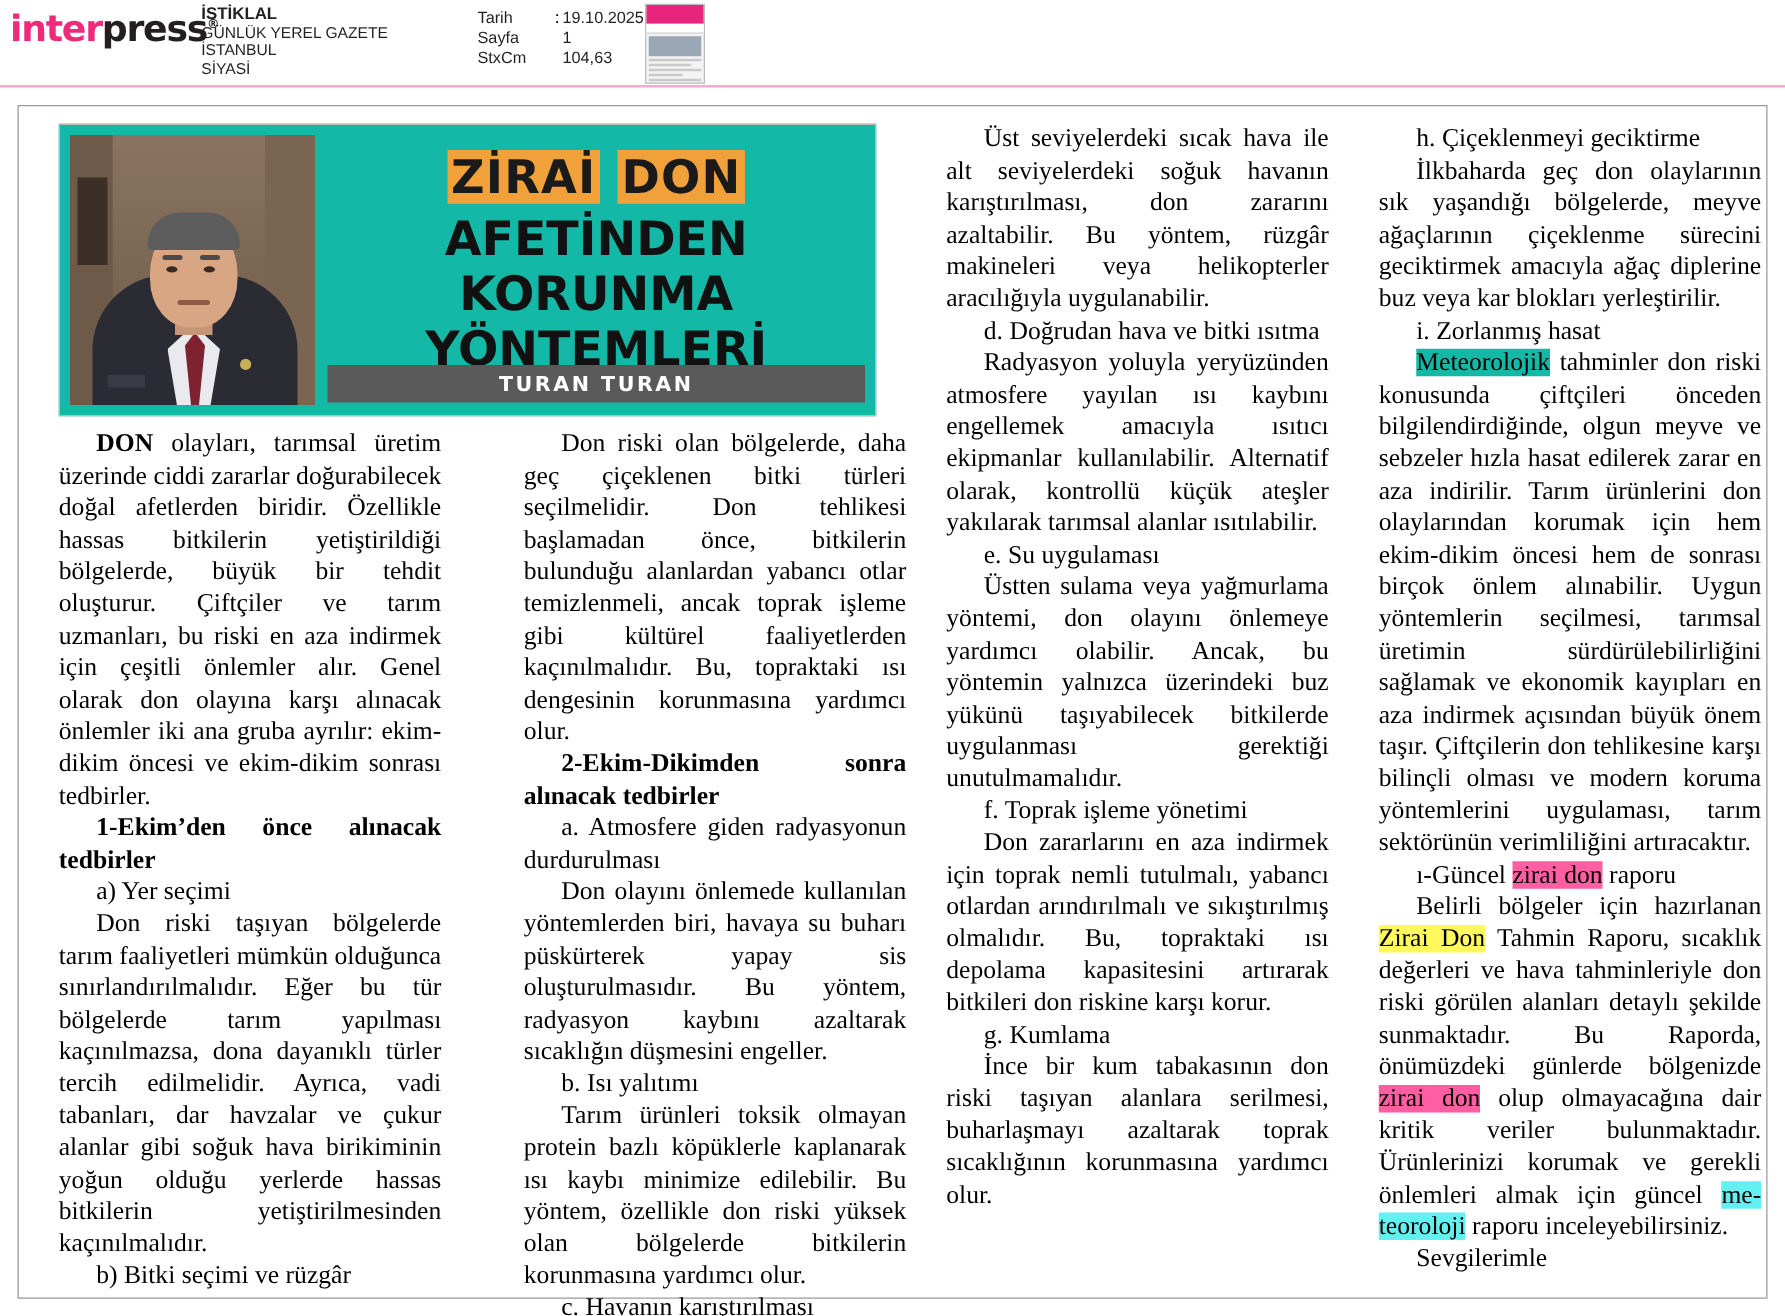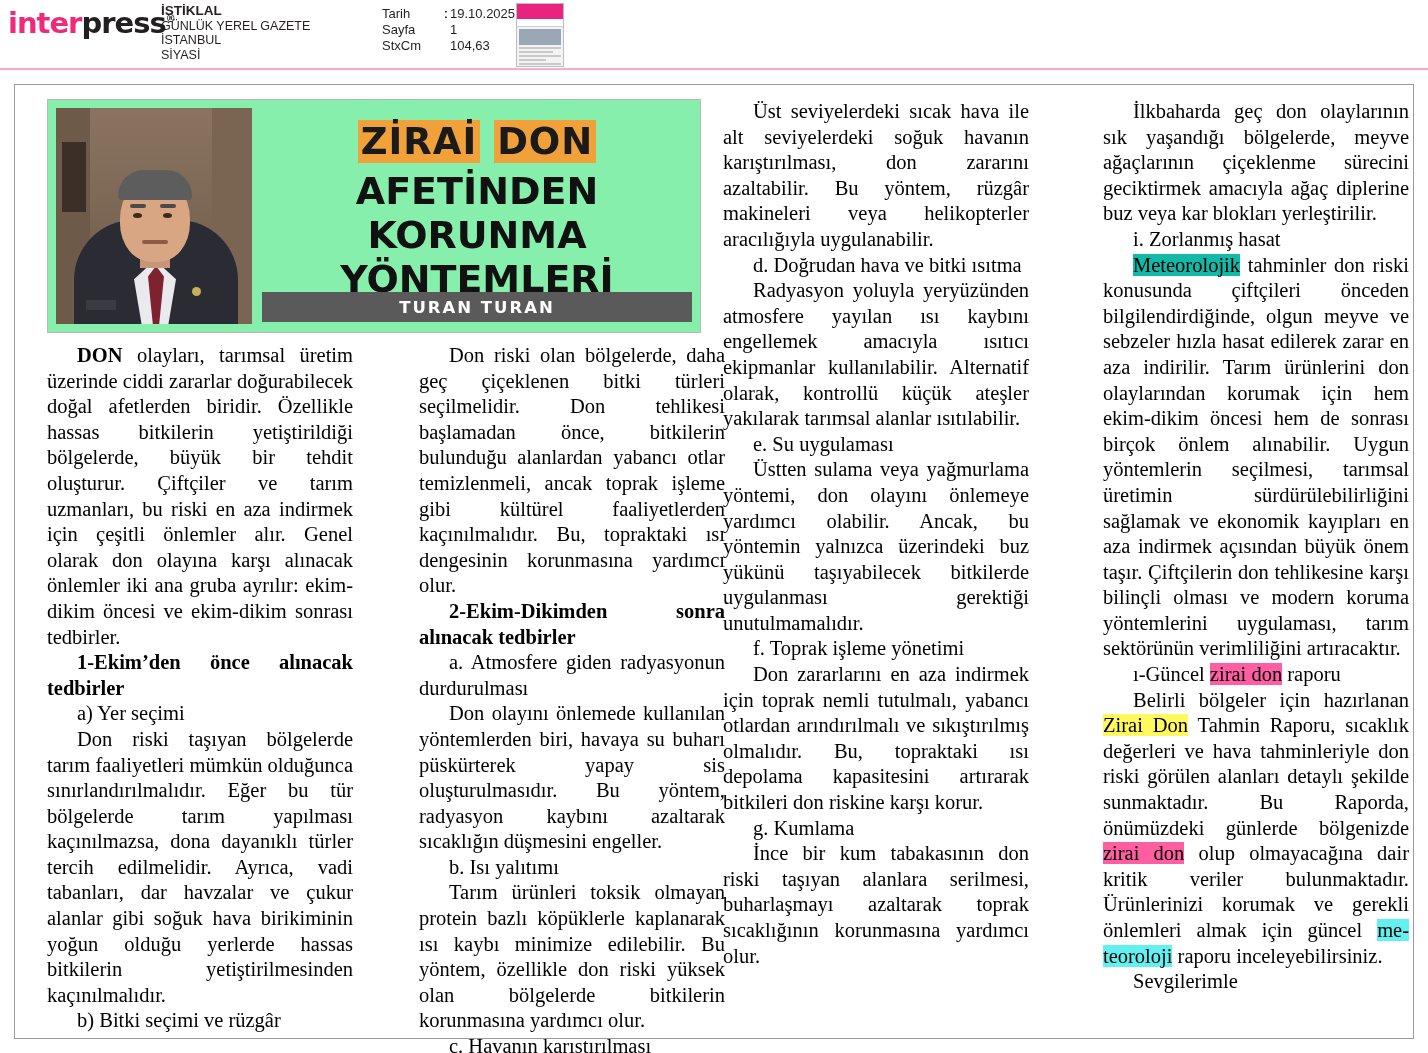--- a/index.html
+++ b/index.html
@@ -74,21 +74,21 @@
     box-sizing:border-box;
     background:#fff;
   }
 
   
   .topblock {
     position:absolute; left:32px; top:14px;
     width:654px; height:234px;
     border:1px solid #b9b9b9;
     box-sizing:border-box;
-    background:#86efac;
+    background:#14b8a6;
   }
   .photo {
     position:absolute; left:8px; top:8px;
     width:196px; height:216px;
     overflow:hidden;
     background:#5b4a3f;
   }
   .photo .wallL { position:absolute; left:0; top:0; width:34px; height:100%; background:#6e5a49;}
   .photo .wallR { position:absolute; right:0; top:0; width:40px; height:100%; background:#7a6553;}
   .photo .wallmid { position:absolute; left:34px; top:0; right:40px; height:100%;
@@ -182,21 +182,21 @@
     font-size:20.5px;
     line-height:25.6px;
     text-align:justify;
     text-justify:inter-word;
     hyphens:manual;
   }
   .col p { margin:0; text-indent:30px; }
   .col p.bold { font-weight:bold; text-indent:30px; }
   .col1 { left:0;    top:258px; width:306px; }
   .col2 { left:372px; top:258px; width:306px; }
-  .col3 { left:676px; top:14px;  width:306px; }
+  .col3 { left:710px; top:14px;  width:306px; }
   .col4 { left:1056px; top:14px; width:306px; }
 
   .hl-green  { background:#14b8a6; }
   .hl-pink   { background:#ff5fa2; }
   .hl-yellow { background:#fff95e; }
   .hl-cyan   { background:#63f0f0; }
   b.strong { font-weight:bold; }
 </style>
 </head>
 <body>
@@ -313,20 +313,21 @@
       <p>Radyasyon yoluyla yeryüzünden atmosfere yayılan ısı kaybını engellemek amacıyla ısıtıcı ekipmanlar kullanılabilir. Alternatif olarak, kontrollü küçük ateşler yakılarak tarımsal alanlar ısıtılabilir.</p>
       <p>e. Su uygulaması</p>
       <p>Üstten sulama veya yağmurlama yöntemi, don olayını önlemeye yardımcı olabilir. Ancak, bu yöntemin yalnızca üzerindeki buz yükünü taşıyabilecek bitkilerde uygulanması gerektiği unutulmamalıdır.</p>
       <p>f. Toprak işleme yönetimi</p>
       <p>Don zararlarını en aza indirmek için toprak nemli tutulmalı, yabancı otlardan arındırılmalı ve sıkıştırılmış olmalıdır. Bu, topraktaki ısı depolama kapasitesini artırarak bitkileri don riskine karşı korur.</p>
       <p>g. Kumlama</p>
       <p>İnce bir kum tabakasının don riski taşıyan alanlara serilmesi, buharlaşmayı azaltarak toprak sıcaklığının korunmasına yardımcı olur.</p>
     </div>
 
     <div class="col col4">
+      <p>h. Çiçeklenmeyi geciktirme</p>
       <p>İlkbaharda geç don olaylarının sık yaşandığı bölgelerde, meyve ağaçlarının çiçeklenme sürecini geciktirmek amacıyla ağaç diplerine buz veya kar blokları yerleştirilir.</p>
       <p>i. Zorlanmış hasat</p>
       <p><span class="hl-green">Meteorolojik</span><span> tahminler don riski konusunda çiftçileri önceden bilgilendirdiğinde, olgun meyve ve sebzeler hızla hasat edilerek zarar en aza indirilir. Tarım ürünlerini don olaylarından korumak için hem ekim-dikim öncesi hem de sonrası birçok önlem alınabilir. Uygun yöntemlerin seçilmesi, tarımsal üretimin sürdürülebilirliğini sağlamak ve ekonomik kayıpları en aza indirmek açısından büyük önem taşır. Çiftçilerin don tehlikesine karşı bilinçli olması ve modern koruma yöntemlerini uygulaması, tarım sektörünün verimliliğini artıracaktır.</span></p>
       <p><span>ı-Güncel </span><span class="hl-pink">zirai don</span><span> raporu</span></p>
       <p><span>Belirli bölgeler için hazırlanan </span><span class="hl-yellow">Zirai Don</span><span> Tahmin Raporu, sıcaklık değerleri ve hava tahminleriyle don riski görülen alanları detaylı şekilde sunmaktadır. Bu Raporda, önümüzdeki günlerde bölgenizde </span><span class="hl-pink">zirai don</span><span> olup olmayacağına dair kritik veriler bulunmaktadır. Ürünlerinizi korumak ve gerekli önlemleri almak için güncel </span><span class="hl-cyan">me-</span><span class="hl-cyan">teoroloji</span><span> raporu inceleyebilirsiniz.</span></p>
       <p>Sevgilerimle</p>
     </div>
 
   </div>
 </div>

